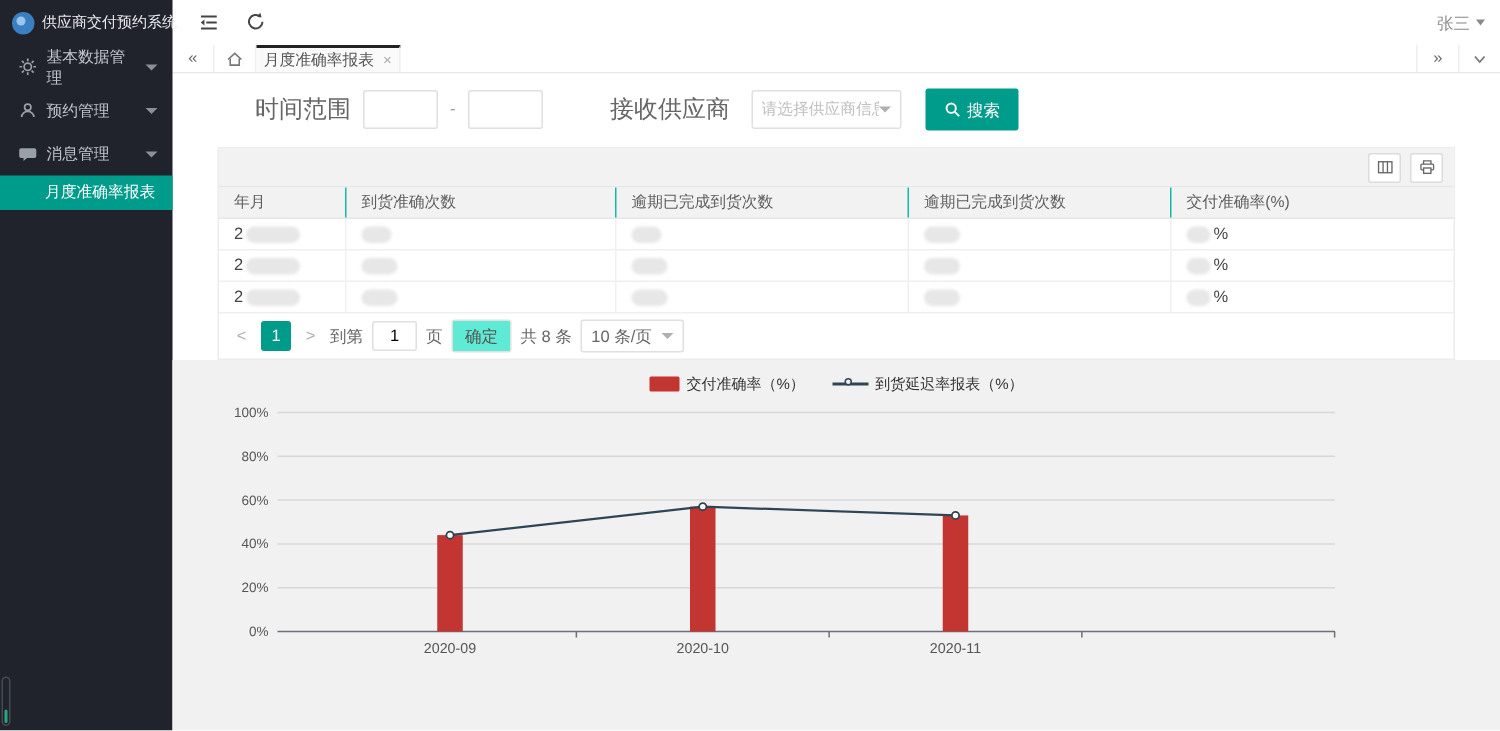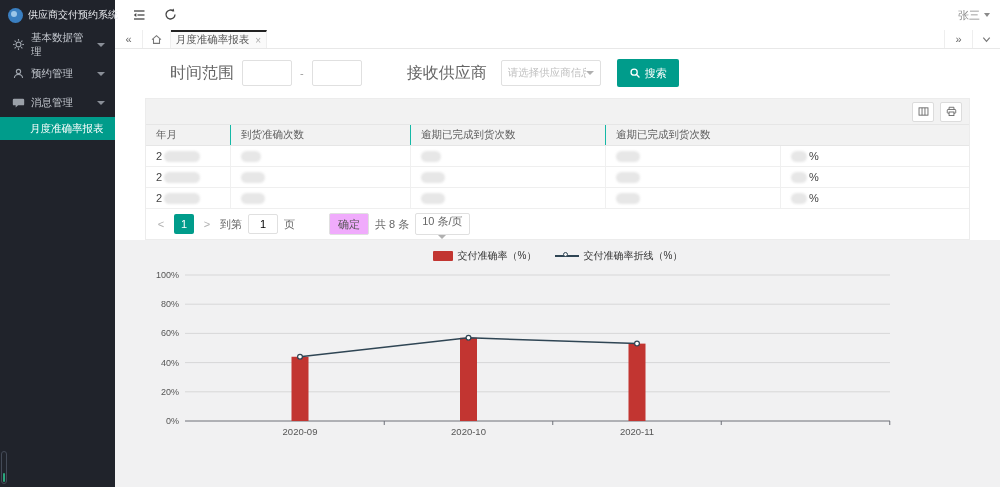--- a/index.html
+++ b/index.html
@@ -62,22 +62,22 @@
   .trow { border-bottom:1px solid #efefef; }
   .td { height:20px; display:flex; align-items:center; gap:2px; padding-left:10px; border-right:1px solid #f0f0f0; color:#444; }
   .td:last-child { border-right:none; }
   .pill { height:11px; border-radius:6px; background:#e7e7e7; filter:blur(1.2px); }
   .pw36 { width:36px; } .pw24 { width:24px; } .pw20 { width:20px; } .pw16 { width:16px; }
 
   .pagination { height:30px; display:flex; align-items:center; gap:6px; padding-left:8px; color:#666; font-size:11px; }
   .pg-arrow { width:14px; text-align:center; color:#b0b0b0; cursor:pointer; }
   .pg-page { min-width:20px; height:20px; line-height:20px; text-align:center; background:#009c8b; color:#fff; border-radius:2px; padding:0 3px; cursor:pointer; }
   .pg-input { width:30px; height:20px; border:1px solid #e0e0e0; border-radius:2px; text-align:center; font-size:11px; }
-  .pg-btn { height:22px; padding:0 8px; background:#f0abfc; border:1px solid #e0e0e0; border-radius:2px; font-size:11px; color:#555; cursor:pointer;margin-left:28px; }
-  .pg-size { height:22px; border:1px solid #e0e0e0; border-radius:2px; display:flex; align-items:center; gap:6px; padding:0 6px; cursor:pointer; background:#fff;flex-direction:column; }
+  .pg-btn { height:22px; padding:0 8px; background:#5eead4; border:1px solid #e0e0e0; border-radius:2px; font-size:11px; color:#555; cursor:pointer; }
+  .pg-size { height:22px; border:1px solid #e0e0e0; border-radius:2px; display:flex; align-items:center; gap:6px; padding:0 6px; cursor:pointer; background:#fff; }
 
   
   .chart-section { flex:1; min-height:0; background:#f1f1f2; position:relative; }
   .legend { display:flex; justify-content:center; align-items:center; gap:18px; padding-top:9px; font-size:10px; color:#333; }
   .legend-item { display:flex; align-items:center; gap:5px; cursor:pointer; }
   .bar-swatch { width:20px; height:10px; border-radius:1px; background:#c23531; }
   .line-swatch { width:24px; height:10px; position:relative; }
   .line-stroke { position:absolute; left:0; right:0; top:4px; height:2px; background:#2f4554; }
   .line-dot { position:absolute; left:8px; top:1px; width:5px; height:5px; border:1.5px solid #2f4554; border-radius:50%; background:#f1f1f2; }
   .chart-svg { position:absolute; left:30px; top:28px; }
@@ -223,20 +223,21 @@
                 <rect x="2.8" y="5.5" width="10.4" height="4.6" rx="0.8" fill="none" stroke="#666" stroke-width="1.1"></rect>
                 <rect x="5" y="8.6" width="6" height="4.4" fill="#fff" stroke="#666" stroke-width="1.1"></rect>
               </svg>
           </span>
         </div>
         <div class="thead">
           <span class="th">年月</span>
           <span class="th">到货准确次数</span>
           <span class="th">逾期已完成到货次数</span>
           <span class="th">逾期已完成到货次数</span>
+          <span class="th">交付准确率(%)</span>
         </div>
         <div class="trow">
           <span class="td">
               <span>2</span>
               <span class="pill pw36"></span>
             </span>
           <span class="td">
               <span class="pill pw20"></span>
             </span>
           <span class="td">
@@ -308,21 +309,21 @@
         <div class="legend">
           <span class="legend-item">
             <span class="bar-swatch" style="background: rgb(194, 53, 49);"></span>
             <span>交付准确率（%）</span>
           </span>
           <span class="legend-item">
             <span class="line-swatch">
               <span class="line-stroke" style="background: rgb(47, 69, 84);"></span>
               <span class="line-dot" style="border-color: rgb(47, 69, 84);"></span>
             </span>
-            <span>交付准确率折线（%）</span>
+            <span>到货延迟率报表（%）</span>
           </span>
         </div>
         <svg class="chart-svg" width="770" height="185">
             <text x="34" y="156" text-anchor="end" fill="#555" font-size="9">0%</text>
             <line x1="40" x2="745" y1="123.8" y2="123.8" stroke="#d7d7d8" stroke-width="1"></line>
             <text x="34" y="126.8" text-anchor="end" fill="#555" font-size="9">20%</text>
             <line x1="40" x2="745" y1="94.6" y2="94.6" stroke="#d7d7d8" stroke-width="1"></line>
             <text x="34" y="97.6" text-anchor="end" fill="#555" font-size="9">40%</text>
             <line x1="40" x2="745" y1="65.4" y2="65.4" stroke="#d7d7d8" stroke-width="1"></line>
             <text x="34" y="68.4" text-anchor="end" fill="#555" font-size="9">60%</text>

